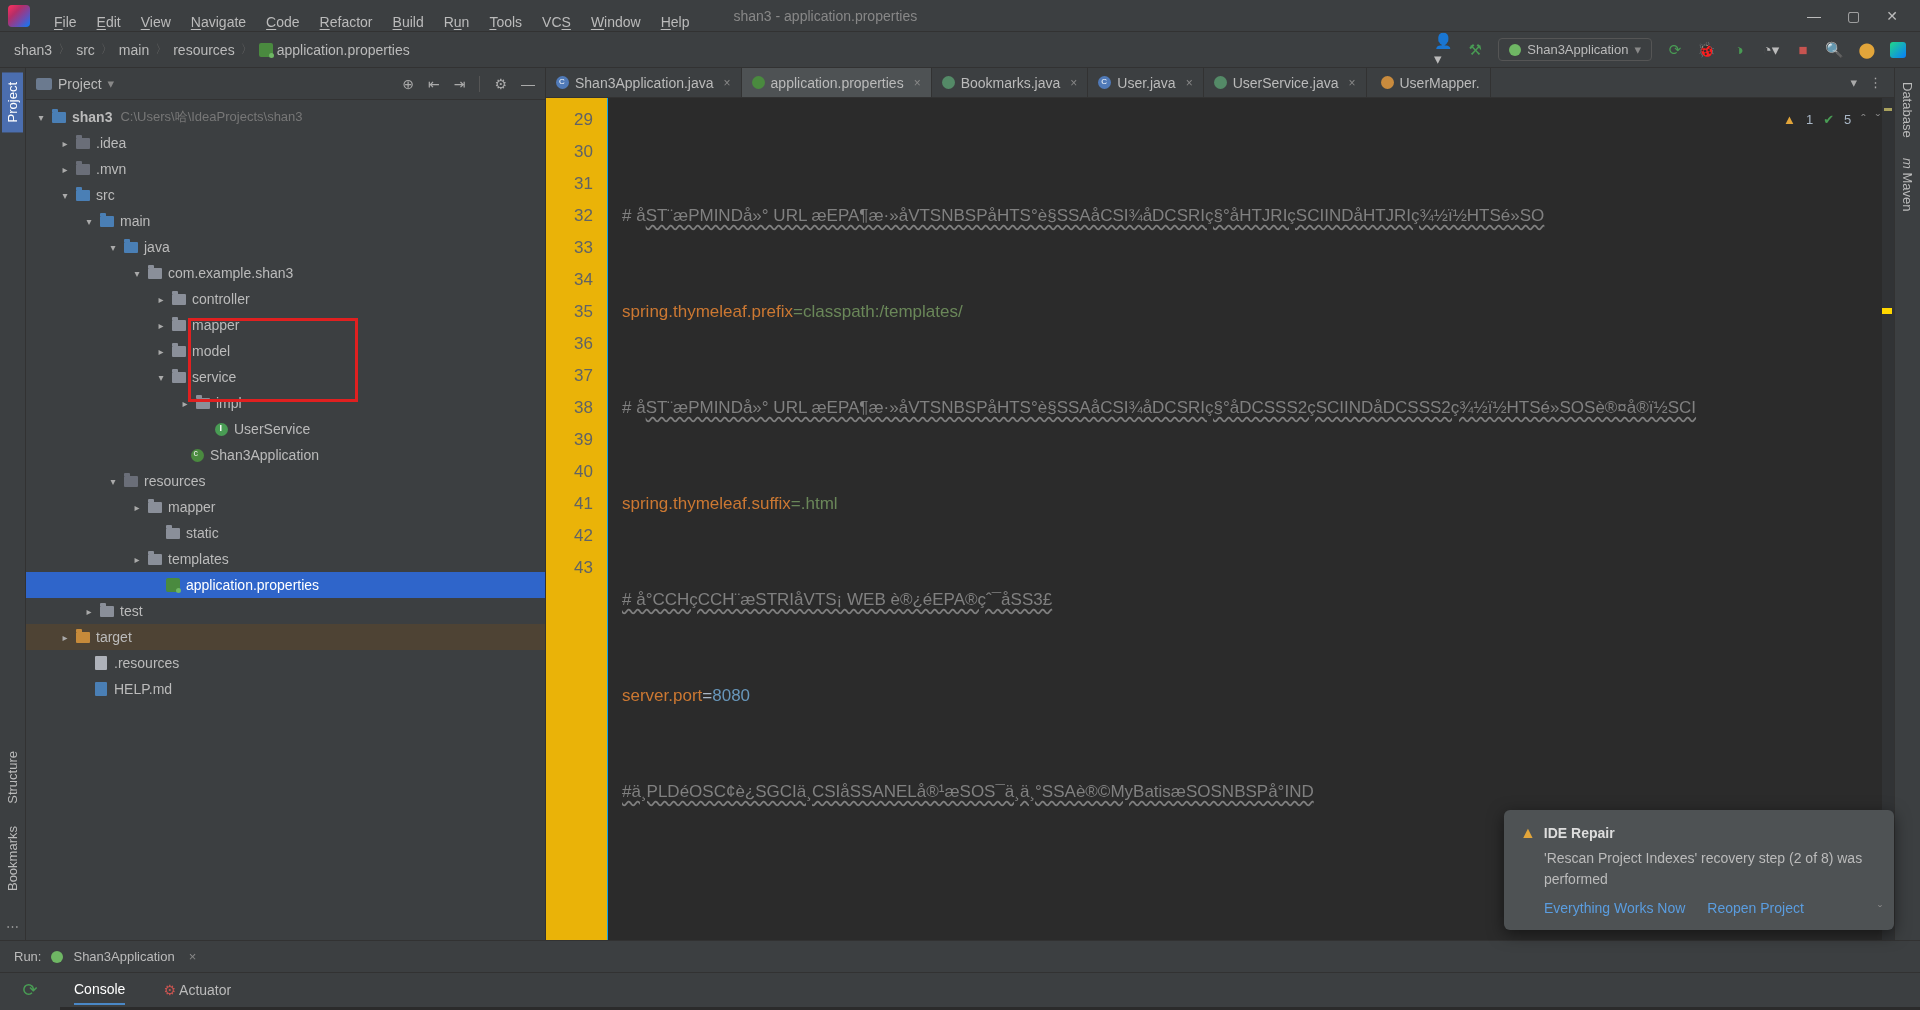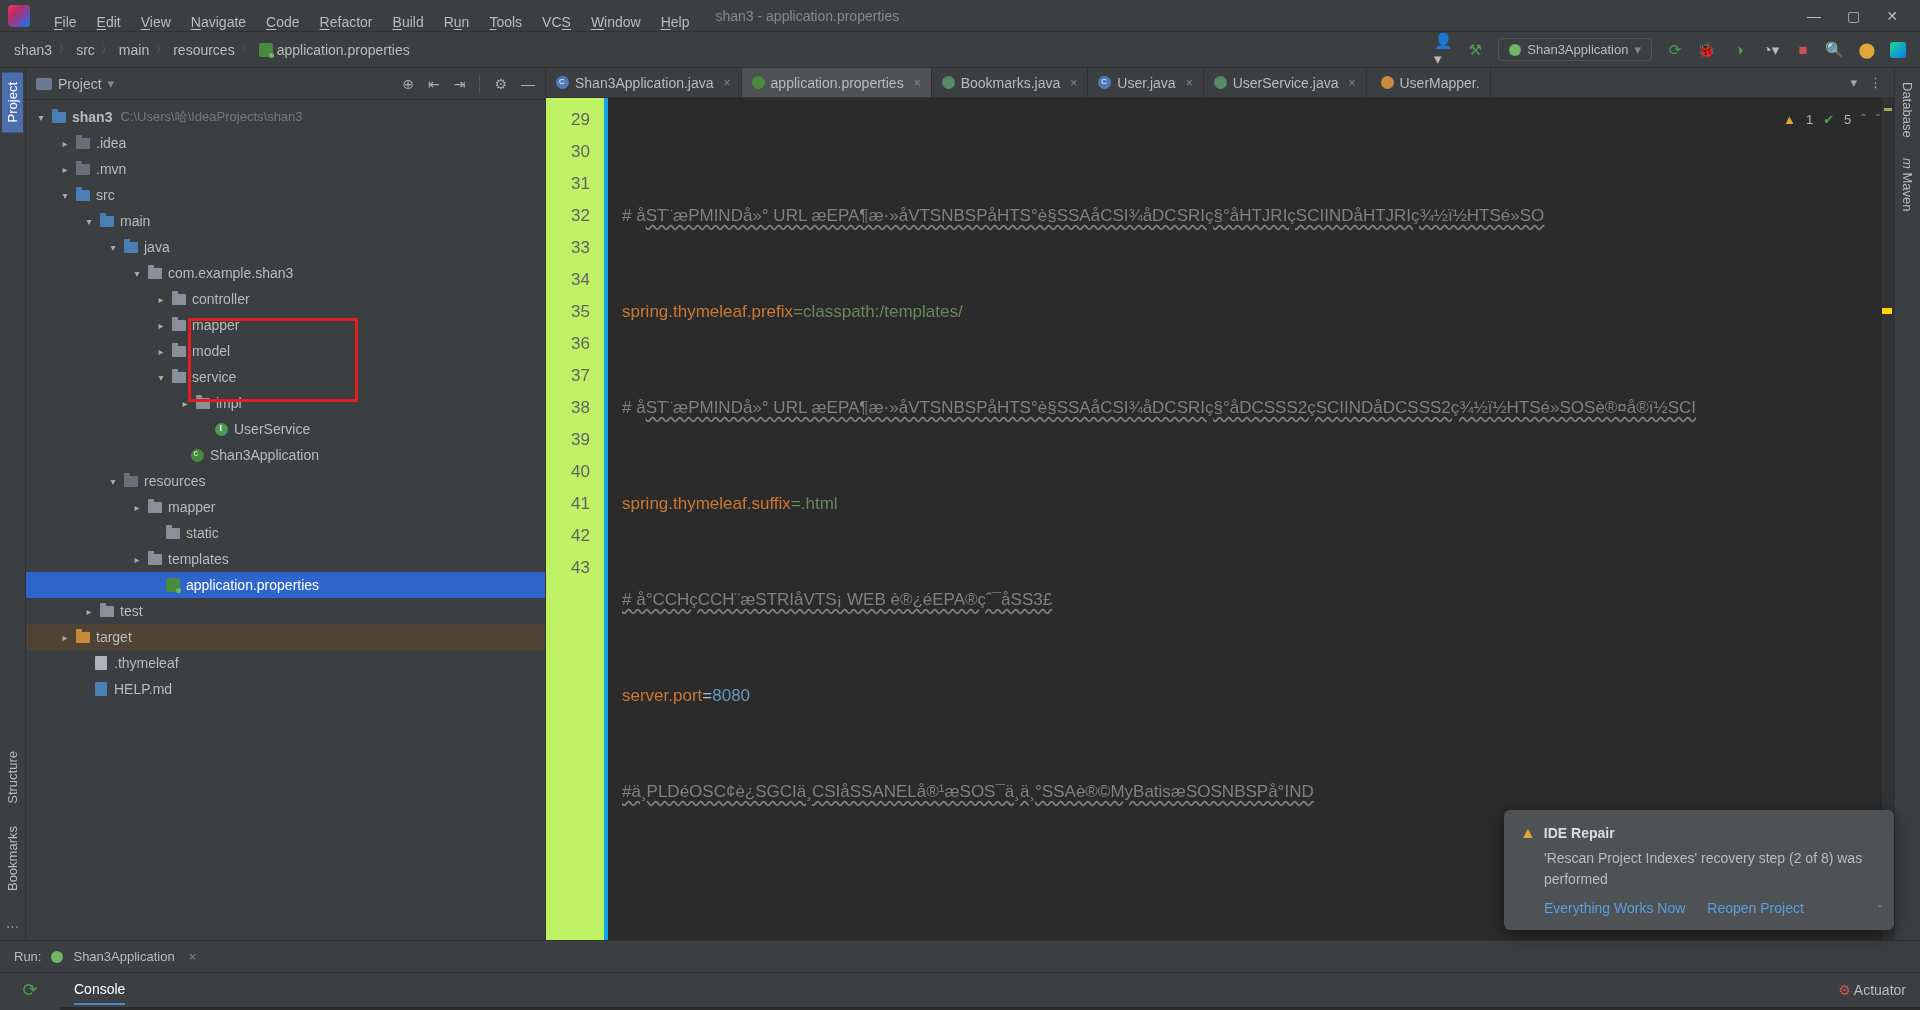--- a/index.html
+++ b/index.html
@@ -1,21 +1,21 @@
 <!DOCTYPE html>
 <html><head>
 <meta charset="utf-8">
 <style>
 * { margin:0; padding:0; box-sizing:border-box; font-family:"Segoe UI",Arial,sans-serif; }
 body { background:#3c3f41; color:#bbb; font-size:13px; overflow:hidden; width:1920px; height:1010px; position:relative; }
 .menubar { height:32px; background:#3c3f41; display:flex; align-items:center; padding:0 8px; border-bottom:1px solid #323232; }
 .logo { width:22px; height:22px; background:linear-gradient(135deg,#fe315d,#b52e68,#6c4db2,#087cfa); border-radius:4px; margin-right:14px; }
 .menu-item { padding:0 10px; color:#bbb; cursor:pointer; font-size:14px;margin-top:13px; }
 .menu-item u { text-decoration:underline; text-underline-offset:2px; }
-.win-title { margin-left:16px; color:#888; font-size:14px; }
+.win-title { margin-left:34px; color:#888; font-size:14px; }
 .win-ctrl { margin-left:auto; display:flex; gap:26px; padding-right:14px; }
 .win-btn { color:#bbb; font-size:14px; cursor:pointer; }
 .navbar { height:36px; background:#3c3f41; display:flex; align-items:center; padding:0 14px; border-bottom:1px solid #323232; }
 .crumb { color:#bbb; font-size:14px; }
 .crumb-sep { color:#666; margin:0 6px; font-size:12px; }
 .crumb-icon { display:inline-block; width:14px; height:14px; background:#4a8a3f; border-radius:2px; vertical-align:middle; margin-right:4px; position:relative; }
 .crumb-icon::after { content:""; position:absolute; width:5px; height:5px; background:#6fb764; border-radius:50%; bottom:-1px; right:-1px; }
 .nav-right { margin-left:auto; display:flex; align-items:center; gap:14px; }
 .nav-icon { width:18px; height:18px; color:#bbb; cursor:pointer; display:flex; align-items:center; justify-content:center; font-size:15px; }
 .run-config { background:#3c3f41; border:1px solid #555; border-radius:4px; padding:3px 10px; display:flex; align-items:center; gap:6px; font-size:13px; }
@@ -55,38 +55,38 @@
 .tab.active { background:#4e5254; }
 .tab .tico { width:13px; height:13px; border-radius:50%; }
 .tab .tico.c { background:#4a8a3f; }
 .tab .tico.j { background:#507ab8; position:relative; }
 .tab .tico.j::after { content:"C"; font-size:8px; color:#fff; position:absolute; left:3px; top:1px; }
 .tab .tico.i { background:#548a67; position:relative; }
 .tab .tico.x { background:#c98b3d; }
 .tab .x { color:#888; margin-left:4px; font-size:12px; }
 .tab-end { margin-left:auto; display:flex; align-items:center; gap:12px; padding:0 12px; color:#aaa; }
 .code-wrap { flex:1; display:flex; overflow:hidden; font-family:"JetBrains Mono","Consolas",monospace; font-size:17px; line-height:32px; }
-.gutter { width:62px; background:#bef264; color:#606366; text-align:right; padding:6px 14px 0 0; border-right:4px solid #0ea5e9; }
+.gutter { width:62px; background:#eab308; color:#606366; text-align:right; padding:6px 14px 0 0; border-right:1px solid #0ea5e9; }
 .code { flex:1; padding:6px 0 0 14px; position:relative; color:#a9b7c6; white-space:pre; overflow:hidden; }
 .code .ln { height:32px; display:flex; align-items:center; }
 .cm { color:#808080; }
 .k { color:#cc7832; }
 .v { color:#6a8759; }
 .u { text-decoration:underline wavy #808080; text-underline-offset:3px; }
 .num { color:#6897bb; }
 .editor-notices { position:absolute; top:6px; right:14px; display:flex; gap:10px; align-items:center; font-size:13px; }
 .warn-ico { color:#e2a53a; }
 .ok-ico { color:#499c54; }
 .scroll-ind { position:absolute; right:0; top:0; width:12px; height:100%; background:#313335; }
 .scroll-mark { position:absolute; right:2px; width:8px; height:3px; }
 .run-panel { height:130px; border-top:1px solid #323232; background:#3c3f41; display:flex; flex-direction:column; }
 .run-hdr { height:32px; display:flex; align-items:center; padding:0 14px; gap:10px; border-bottom:1px solid #323232; }
 .run-hdr .dot { width:12px; height:12px; background:#6fb764; border-radius:50%; }
 .run-hdr .x { color:#888; margin-left:4px; }
-.run-tabs { height:34px; display:flex; align-items:center; padding:0 14px; gap:22px;justify-content:space-between; }
+.run-tabs { height:34px; display:flex; align-items:center; padding:0 14px; gap:38px; }
 .run-tab { padding:6px 0; color:#bbb; cursor:pointer; font-size:14px; }
 .run-tab.active { border-bottom:2px solid #4a88c7; color:#fff; }
 .run-side { width:60px; display:flex; flex-direction:column; align-items:center; padding-top:6px; gap:10px; }
 .run-body { flex:1; display:flex; }
 .run-content { flex:1; background:#2b2b2b; }
 .toast { position:absolute; right:26px; bottom:80px; width:390px; background:#4e5254; border-radius:6px; padding:14px 16px; box-shadow:0 4px 16px rgba(0,0,0,.5); font-size:14px; }
 .toast-title { display:flex; gap:8px; color:#ddd; margin-bottom:6px; align-items:center; }
 .toast-warn { color:#e2a53a; font-size:16px; }
 .toast-close { position:absolute; right:12px; bottom:12px; color:#888; font-size:12px; }
 .toast-body { color:#bbb; line-height:1.5; margin-left:24px; }
@@ -320,21 +320,21 @@
           <span class="tree-ico">
             <span class="fold orange"></span>
           </span>
           <span>target</span>
         </div>
       <div class="tree-row" style="padding-left:48px">
           <span class="tree-arrow"></span>
           <span class="tree-ico">
             <span class="file-ico"></span>
           </span>
-          <span>.thymeleaf</span>
+          <span>.resources</span>
         </div>
       <div class="tree-row" style="padding-left:48px">
           <span class="tree-arrow"></span>
           <span class="tree-ico">
             <span class="file-ico" style="background:#4a7fb5"></span>
           </span>
           <span>HELP.md</span>
         </div>
       <div class="red-box" style="left:162px; top:218px; width:170px; height:84px;"></div>
     </div>

